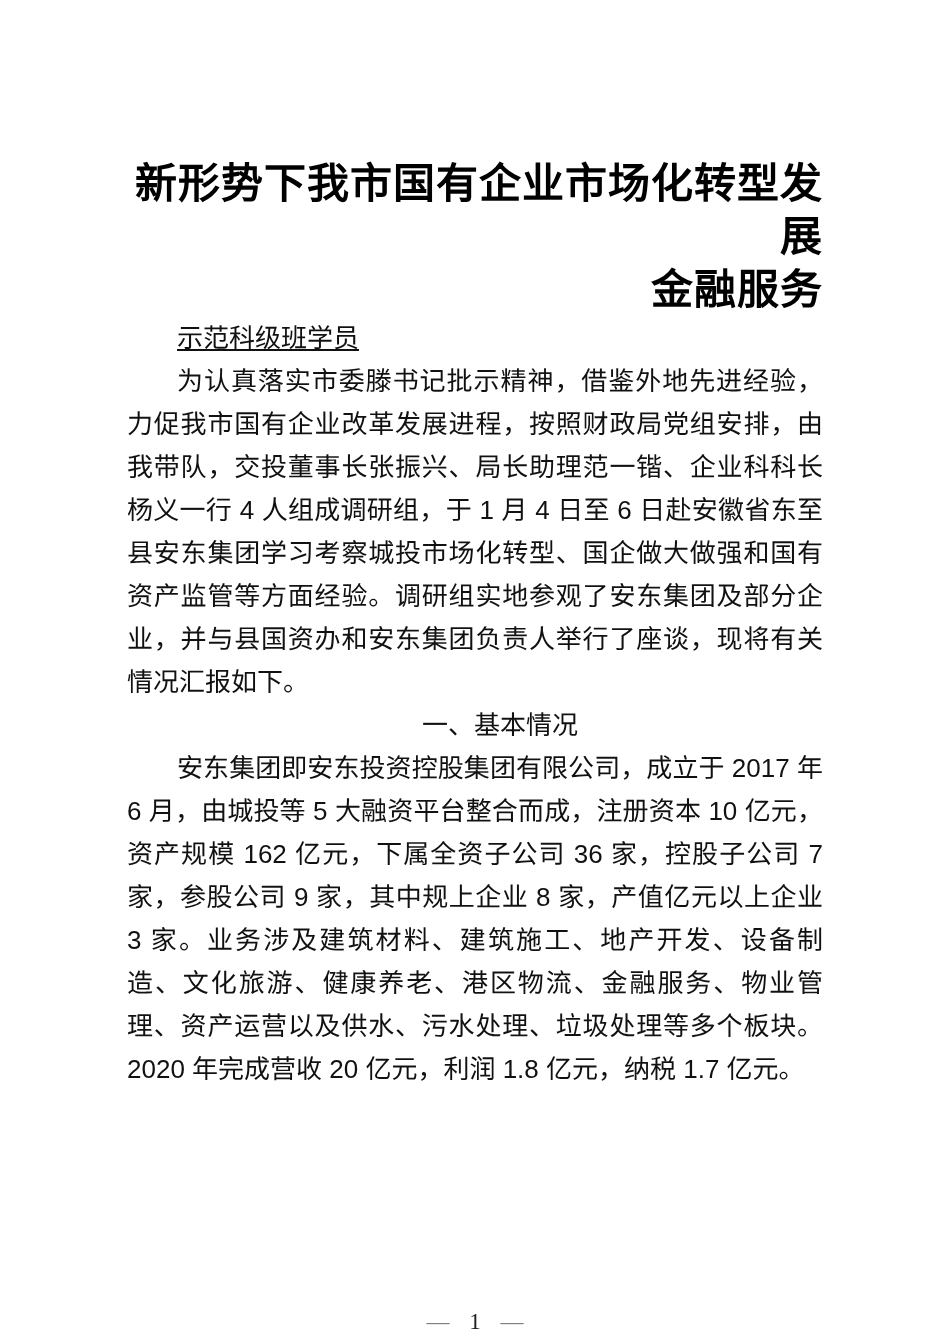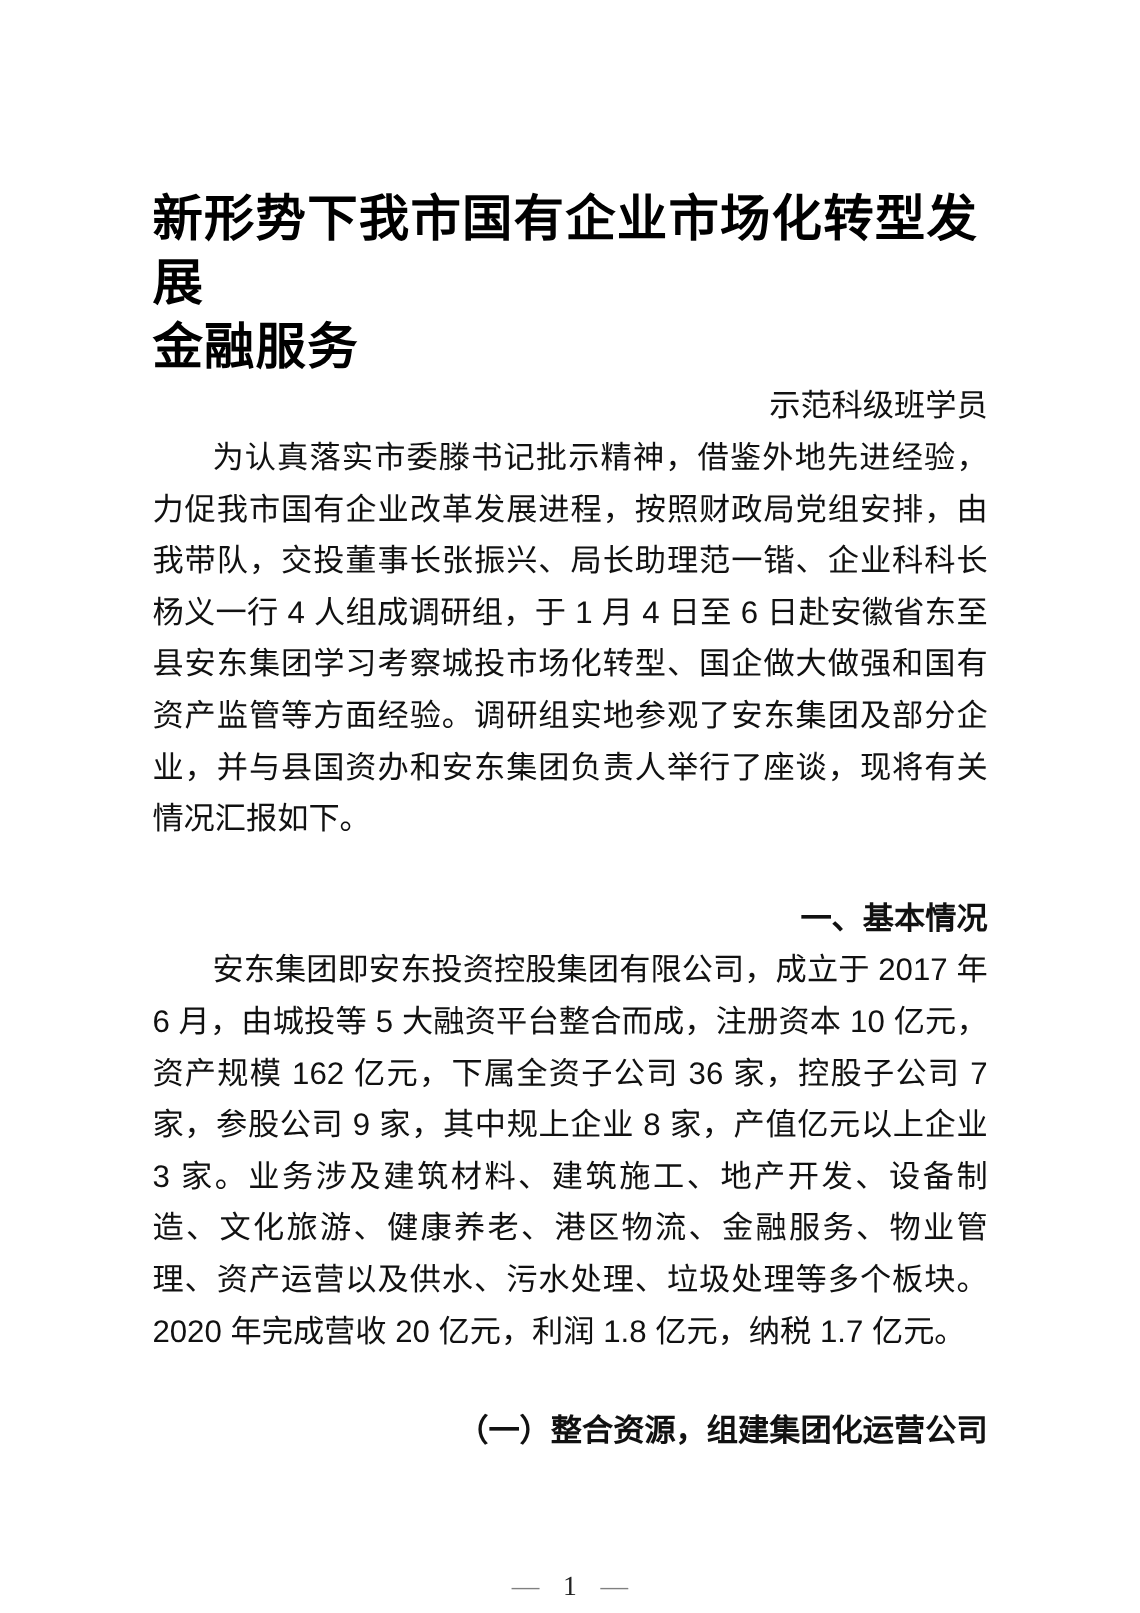--- a/index.html
+++ b/index.html
@@ -19,44 +19,44 @@
     position: absolute;
     top: 0; left: 0;
     width: 950px;
     height: 1344px;
     box-sizing: border-box;
     padding: 0 127px;
     background: #ffffff;
   }
   .doc-title {
     margin: 158px 0 0 0;
-    text-align: left;
+    text-align: right;
     font-family: "Liberation Serif", serif;
     font-weight: bold;
     font-size: 42px;
     line-height: 53px;
     color: #000000;
     letter-spacing: 1px;
   }
   .doc-body p {
     margin: 0;
     font-size: 26px;
     line-height: 43px;
     text-align: justify;
     text-justify: inter-ideograph;
     text-indent: 50px;
     color: #111111;
   }
   .doc-body p.author {
-    text-align: right;
+    text-align: left;
+    text-decoration: underline;
   }
   .doc-body p.heading {
-    font-weight: bold;
-    text-align: right;
-    margin-top: 40px;
+    font-weight: normal;
+    text-align: center;
   }
   .page-footer {
     position: absolute;
     bottom: 9px;
     left: 0;
     width: 950px;
     text-align: center;
     font-family: "Liberation Serif", serif;
     font-size: 23px;
     line-height: 26px;
@@ -84,21 +84,20 @@
   <div class="doc-body">
     <p class="author">示范科级班学员</p>
 
     <p class="body-para">为认真落实市委滕书记批示精神，借鉴外地先进经验，力促我市国有企业改革发展进程，按照财政局党组安排，由我带队，交投董事长张振兴、局长助理范一锴、企业科科长杨义一行 4 人组成调研组，于 1 月 4 日至 6 日赴安徽省东至县安东集团学习考察城投市场化转型、国企做大做强和国有资产监管等方面经验。调研组实地参观了安东集团及部分企业，并与县国资办和安东集团负责人举行了座谈，现将有关情况汇报如下。</p>
 
     <p class="heading">一、基本情况</p>
 
     <p class="body-para">安东集团即安东投资控股集团有限公司，成立于 2017 年 6 月，由城投等 5 大融资平台整合而成，注册资本 10 亿元，资产规模 162 亿元，下属全资子公司 36 家，控股子公司 7 家，参股公司 9 家，其中规上企业 8 家，产值亿元以上企业 3 家。业务涉及建筑材料、建筑施工、地产开发、设备制造、文化旅游、健康养老、港区物流、金融服务、物业管理、资产运营以及供水、污水处理、垃圾处理等多个板块。2020 年完成营收 20 亿元，利润 1.8 亿元，纳税 1.7 亿元。</p>
 
 
-    <p class="heading">（一）整合资源，组建集团化运营公司</p>
   </div>
 
   <div class="page-footer">
     <span class="dash">—</span>
     <span class="num">1</span>
     <span class="dash">—</span>
   </div>
 
 </div>
 

